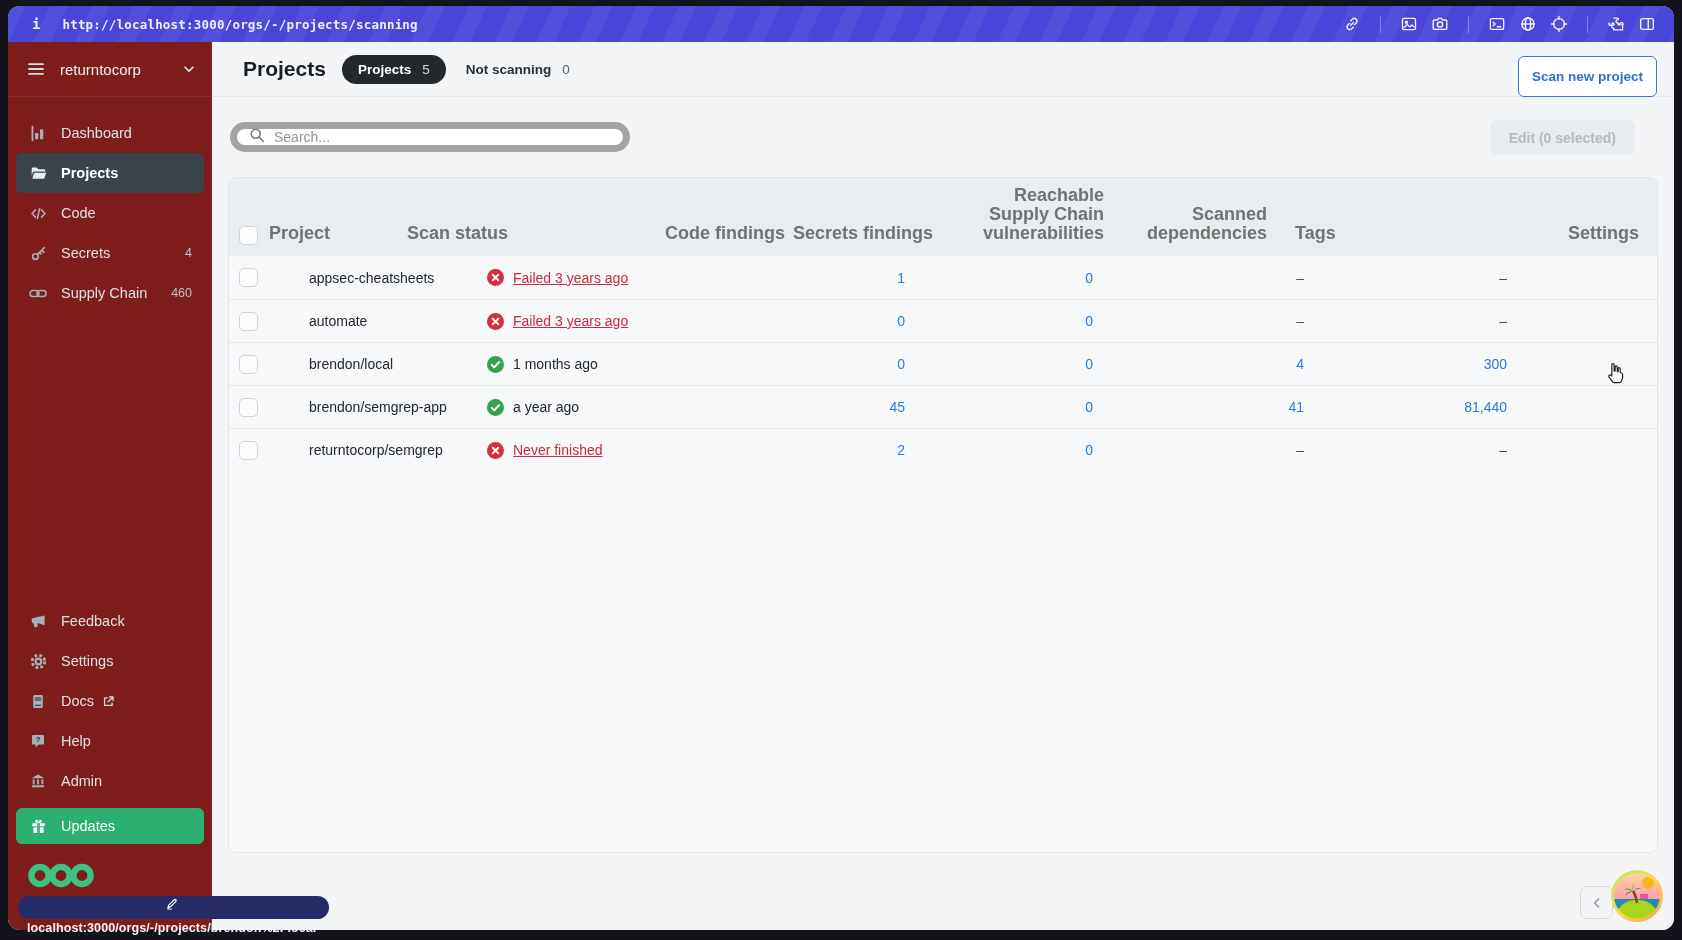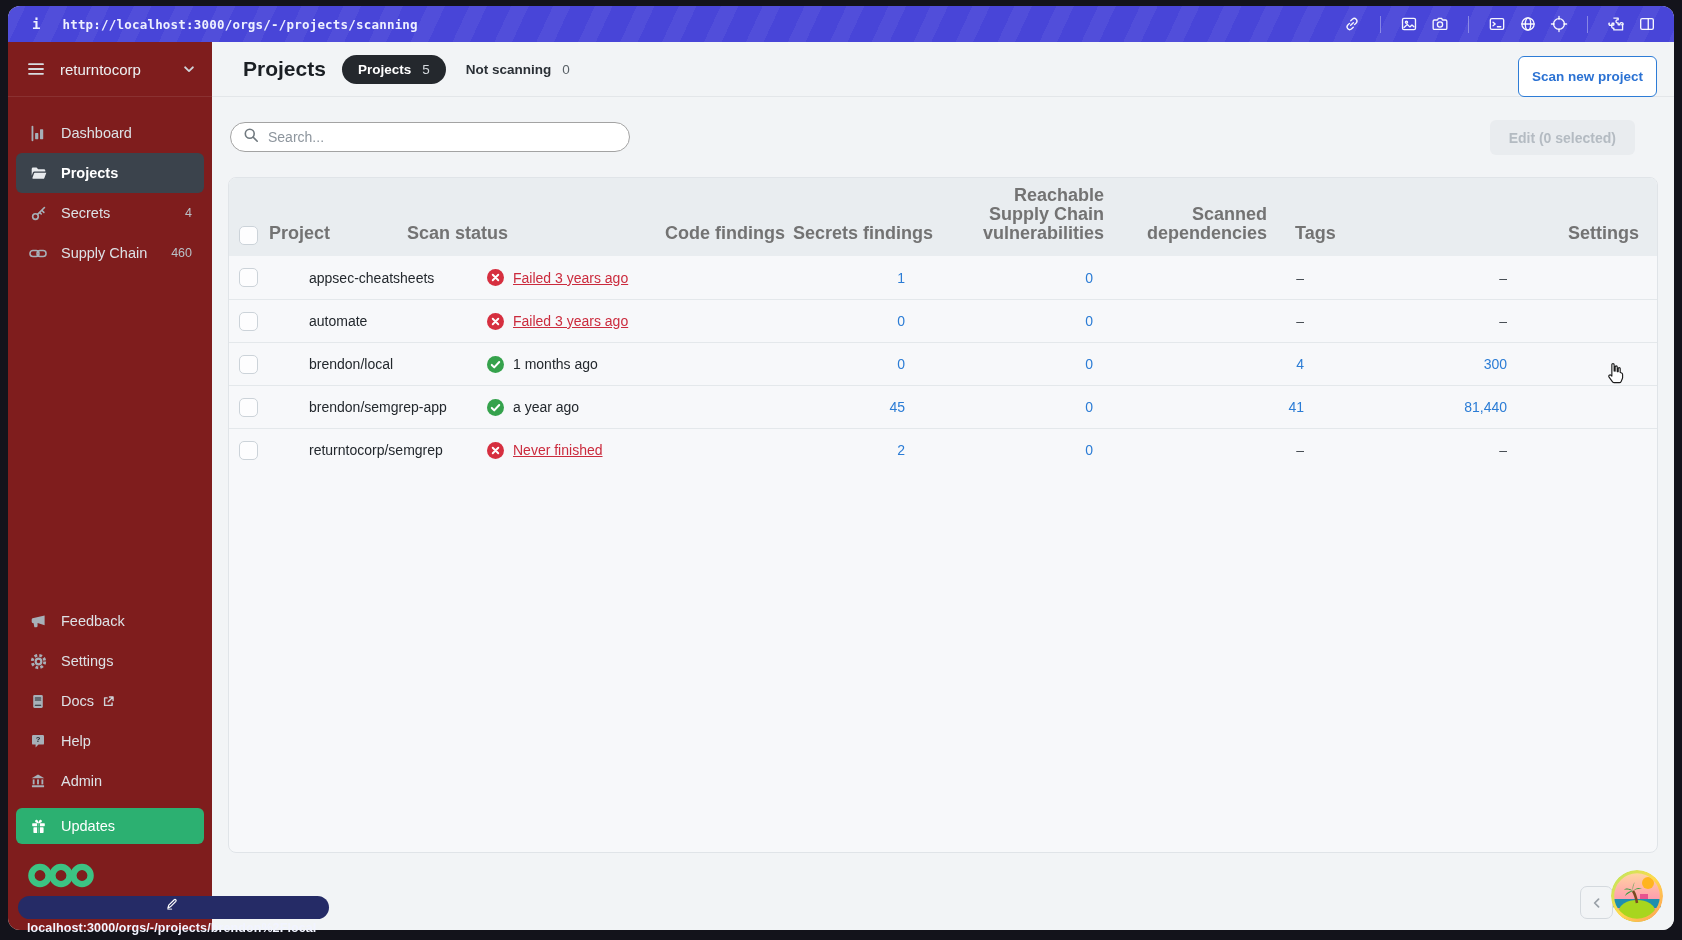--- a/index.html
+++ b/index.html
@@ -53,21 +53,21 @@
   .tab-pill { margin-left:16px; height:29px; border-radius:15px; background:#24282d; color:#fff;
     display:flex; align-items:center; padding:0 16px; font-size:13.5px; font-weight:600; cursor:pointer; }
   .tab-pill .cnt { margin-left:11px; color:#d4d9dd; font-weight:500; }
   .tab-plain { margin-left:20px; font-size:13.5px; font-weight:600; color:#2b3publi publ036; color:#2b3036; display:flex; cursor:pointer; }
   .tab-plain .cnt { margin-left:11px; color:#5a6167; font-weight:500; }
   #scan-new-btn { position:absolute; top:14px; right:17px; height:41px; padding:6px 13px; background:#ffffff;
     border:1.5px solid #2e7cd6; border-radius:6px; color:#2b72d3; font-size:13.5px; font-weight:700;
     display:flex; align-items:center; cursor:pointer; font-family:inherit; }
 
   #search-wrap { position:absolute; left:18px; top:80px; width:400px; height:30px; background:#fff;
-    border:1px solid #a3a3a3; border-radius:15px; display:flex; align-items:center; padding:0 12px;justify-content:flex-end; }
+    border:7px solid #a3a3a3; border-radius:15px; display:flex; align-items:center; padding:0 12px;justify-content:flex-end; }
   #search-wrap input { border:none; outline:none; margin-left:9px; font-size:14px; color:#3d444b; width:100%;
     font-family:inherit; background:transparent; }
   #search-wrap input::placeholder { color:#8d959d; }
   #edit-btn { position:absolute; top:78px; right:39px; height:35px; padding:0 19px; background:#e9ecef;
     border:none; border-radius:6px; color:#b4bbc2; font-size:14px; font-weight:700; font-family:inherit; }
 
   
   #tbl { position:absolute; left:16px; top:135px; width:1430px; height:676px; background:#f7f8fa;
     border:1px solid #e0e4e8; border-radius:8px; overflow:hidden; }
   .tgrid { display:grid; grid-template-columns:40px 138px 198px 180px 148px 171px 163px 300px 92px; }
@@ -205,20 +205,29 @@
               <svg width="17" height="17" viewBox="0 0 20 20" fill="currentColor">
                 <path d="M2 4.6A1.6 1.6 0 0 1 3.6 3h4.1l1.9 2h6.8A1.6 1.6 0 0 1 18 6.6v1H5.3a2 2 0 0 0-1.9 1.3L2 12.6z"></path>
                 <path d="M2.7 15.7l2-5.8a1.1 1.1 0 0 1 1-.75H19.2l-2.3 6.1a1.5 1.5 0 0 1-1.4 1H3.6a1 1 0 0 1-.9-.55z"></path>
               </svg>
             </span>
             <span class="nlabel">Projects</span>
           </div>
           <div class="nav-item">
             <span class="nicon">
               <svg width="17" height="17" viewBox="0 0 20 20" fill="none" stroke="currentColor" stroke-width="1.9" stroke-linecap="round" stroke-linejoin="round">
+                <path d="M6.4 5.8L2.4 10l4 4.2M13.6 5.8l4 4.2-4 4.2"></path>
+                <path d="M11.3 4.2l-2.6 11.6"></path>
+              </svg>
+            </span>
+            <span class="nlabel">Code</span>
+          </div>
+          <div class="nav-item">
+            <span class="nicon">
+              <svg width="17" height="17" viewBox="0 0 20 20" fill="none" stroke="currentColor" stroke-width="1.9" stroke-linecap="round" stroke-linejoin="round">
                 <circle cx="6.4" cy="13.6" r="3.3"></circle>
                 <path d="M8.9 11.1L17 3M13.8 6.2l2.5 2.5M11.3 8.7l1.9 1.9"></path>
               </svg>
             </span>
             <span class="nlabel">Secrets</span>
             <span class="nbadge">4</span>
           </div>
           <div class="nav-item">
             <span class="nicon">
               <svg width="18" height="13" viewBox="0 0 22 14" fill="none" stroke="currentColor" stroke-width="1.9">

